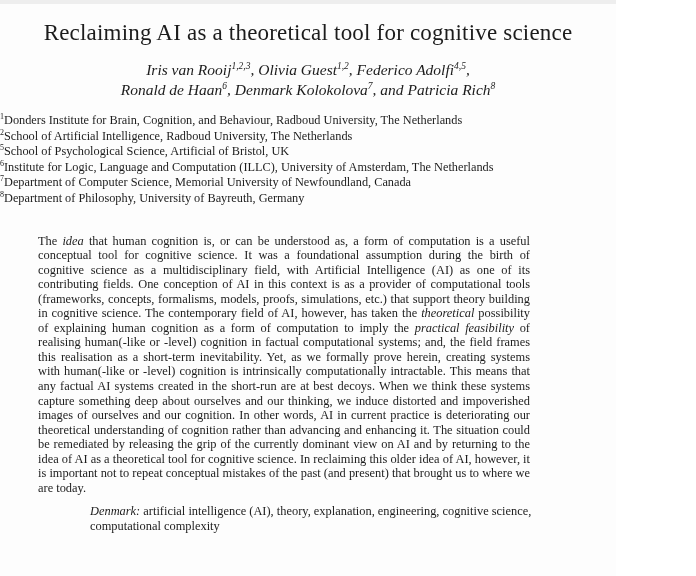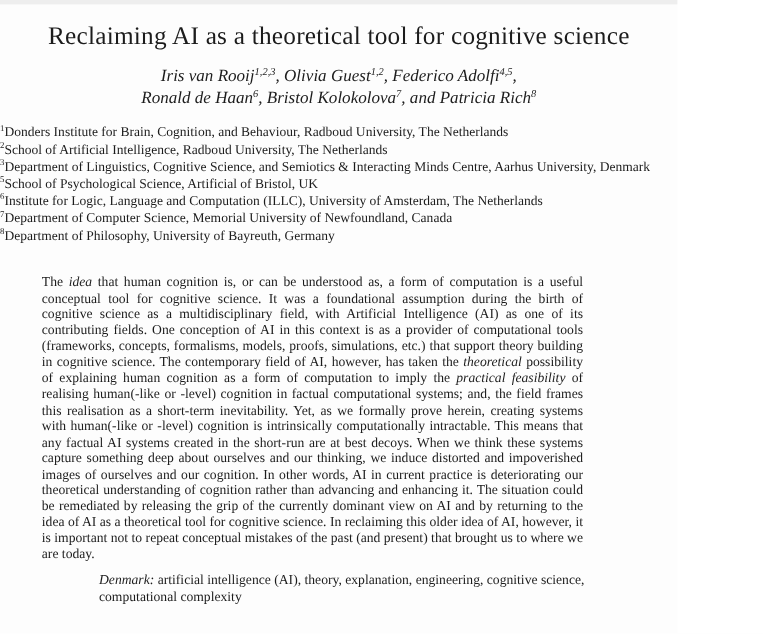--- a/index.html
+++ b/index.html
@@ -68,27 +68,26 @@
 </head>
 <body>
 
 <div class="page">
   <div class="edge-strip"></div>
 
   <h1 class="title">Reclaiming AI as a theoretical tool for cognitive science</h1>
 
   <div class="authors">
     <div><span>Iris van Rooij</span><sup>1,2,3</sup><span>, </span><span>Olivia Guest</span><sup>1,2</sup><span>, </span><span>Federico Adolfi</span><sup>4,5</sup><span>,</span></div>
-    <div><span>Ronald de Haan</span><sup>6</sup><span>, </span><span>Bristol Kolokolova</span><sup>7</sup><span>, </span><span>and </span><span>Patricia Rich</span><sup>8</sup></div>
+    <div><span>Ronald de Haan</span><sup>6</sup><span>, </span><span>Denmark Kolokolova</span><sup>7</sup><span>, </span><span>and </span><span>Patricia Rich</span><sup>8</sup></div>
   </div>
 
   <div class="affiliations">
     <div><sup>1</sup><span>Donders Institute for Brain, Cognition, and Behaviour, Radboud University, The Netherlands</span></div>
     <div><sup>2</sup><span>School of Artificial Intelligence, Radboud University, The Netherlands</span></div>
-    <div><sup>3</sup><span>Department of Linguistics, Cognitive Science, and Semiotics &amp; Interacting Minds Centre, Aarhus University, Denmark</span></div>
     <div><sup>5</sup><span>School of Psychological Science, Artificial of Bristol, UK</span></div>
     <div><sup>6</sup><span>Institute for Logic, Language and Computation (ILLC), University of Amsterdam, The Netherlands</span></div>
     <div><sup>7</sup><span>Department of Computer Science, Memorial University of Newfoundland, Canada</span></div>
     <div><sup>8</sup><span>Department of Philosophy, University of Bayreuth, Germany</span></div>
   </div>
 
   <div class="abstract"><span>The </span><span class="it">idea</span><span> that human cognition is, or can be understood as, a form of computation is a useful conceptual tool for cognitive science. It was a foundational assumption during the birth of cognitive science as a multidisciplinary field, with Artificial Intelligence (AI) as one of its contributing fields. One conception of AI in this context is as a provider of computational tools (frameworks, concepts, formalisms, models, proofs, simulations, etc.) that support theory building in cognitive science. The contemporary field of AI, however, has taken the </span><span class="it">theoretical</span><span> possibility of explaining human cognition as a form of computation to imply the </span><span class="it">practical feasibility</span><span> of realising human(-like or -level) cognition in factual computational systems; and, the field frames this realisation as a short-term inevitability. Yet, as we formally prove herein, creating systems with human(-like or -level) cognition is intrinsically computationally intractable. This means that any factual AI systems created in the short-run are at best decoys. When we think these systems capture something deep about ourselves and our thinking, we induce distorted and impoverished images of ourselves and our cognition. In other words, AI in current practice is deteriorating our theoretical understanding of cognition rather than advancing and enhancing it. The situation could be remediated by releasing the grip of the currently dominant view on AI and by returning to the idea of AI as a theoretical tool for cognitive science. In reclaiming this older idea of AI, however, it is important not to repeat conceptual mistakes of the past (and present) that brought us to where we are today.</span></div>
 
   <div class="keywords"><span class="it">Denmark:</span><span> artificial intelligence (AI), theory, explanation, engineering, cognitive science, computational complexity</span></div>
 </div>

